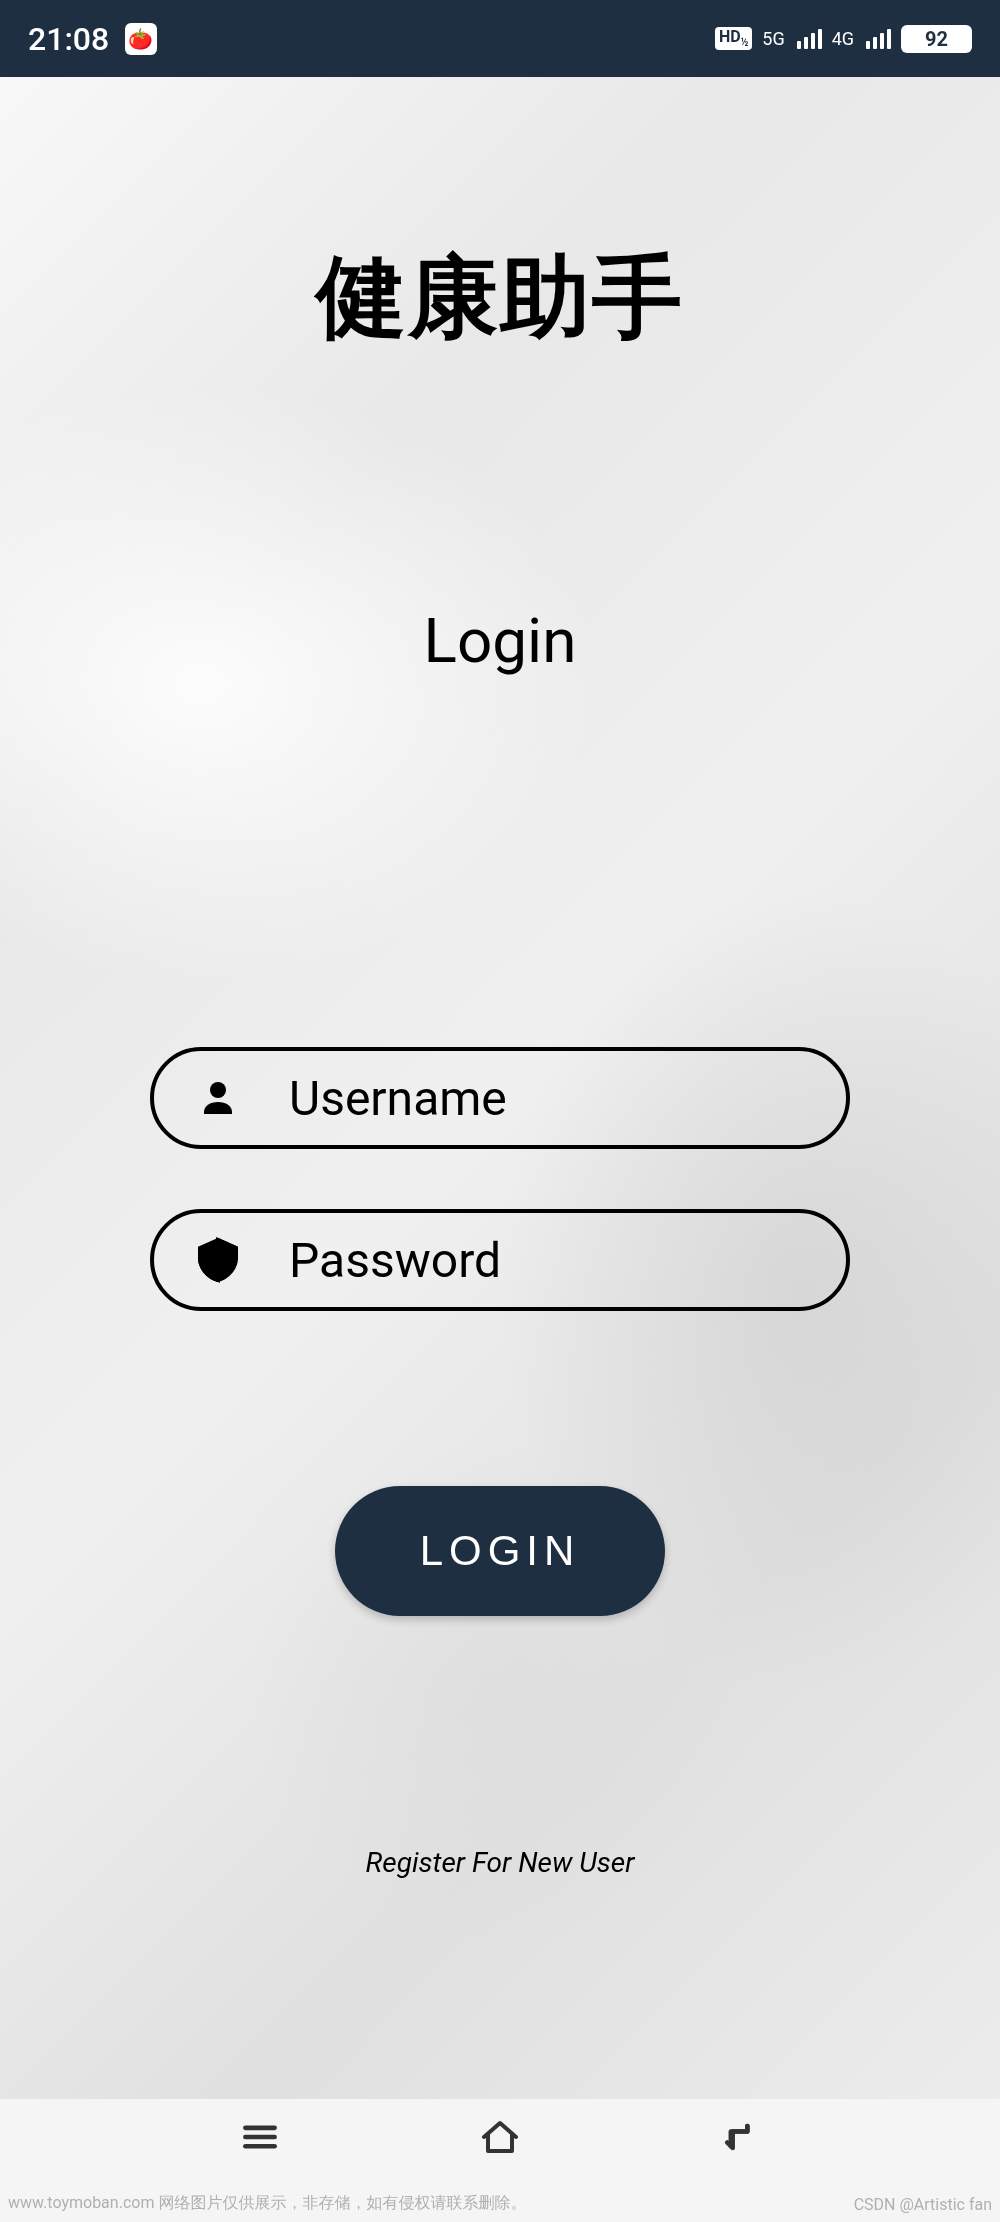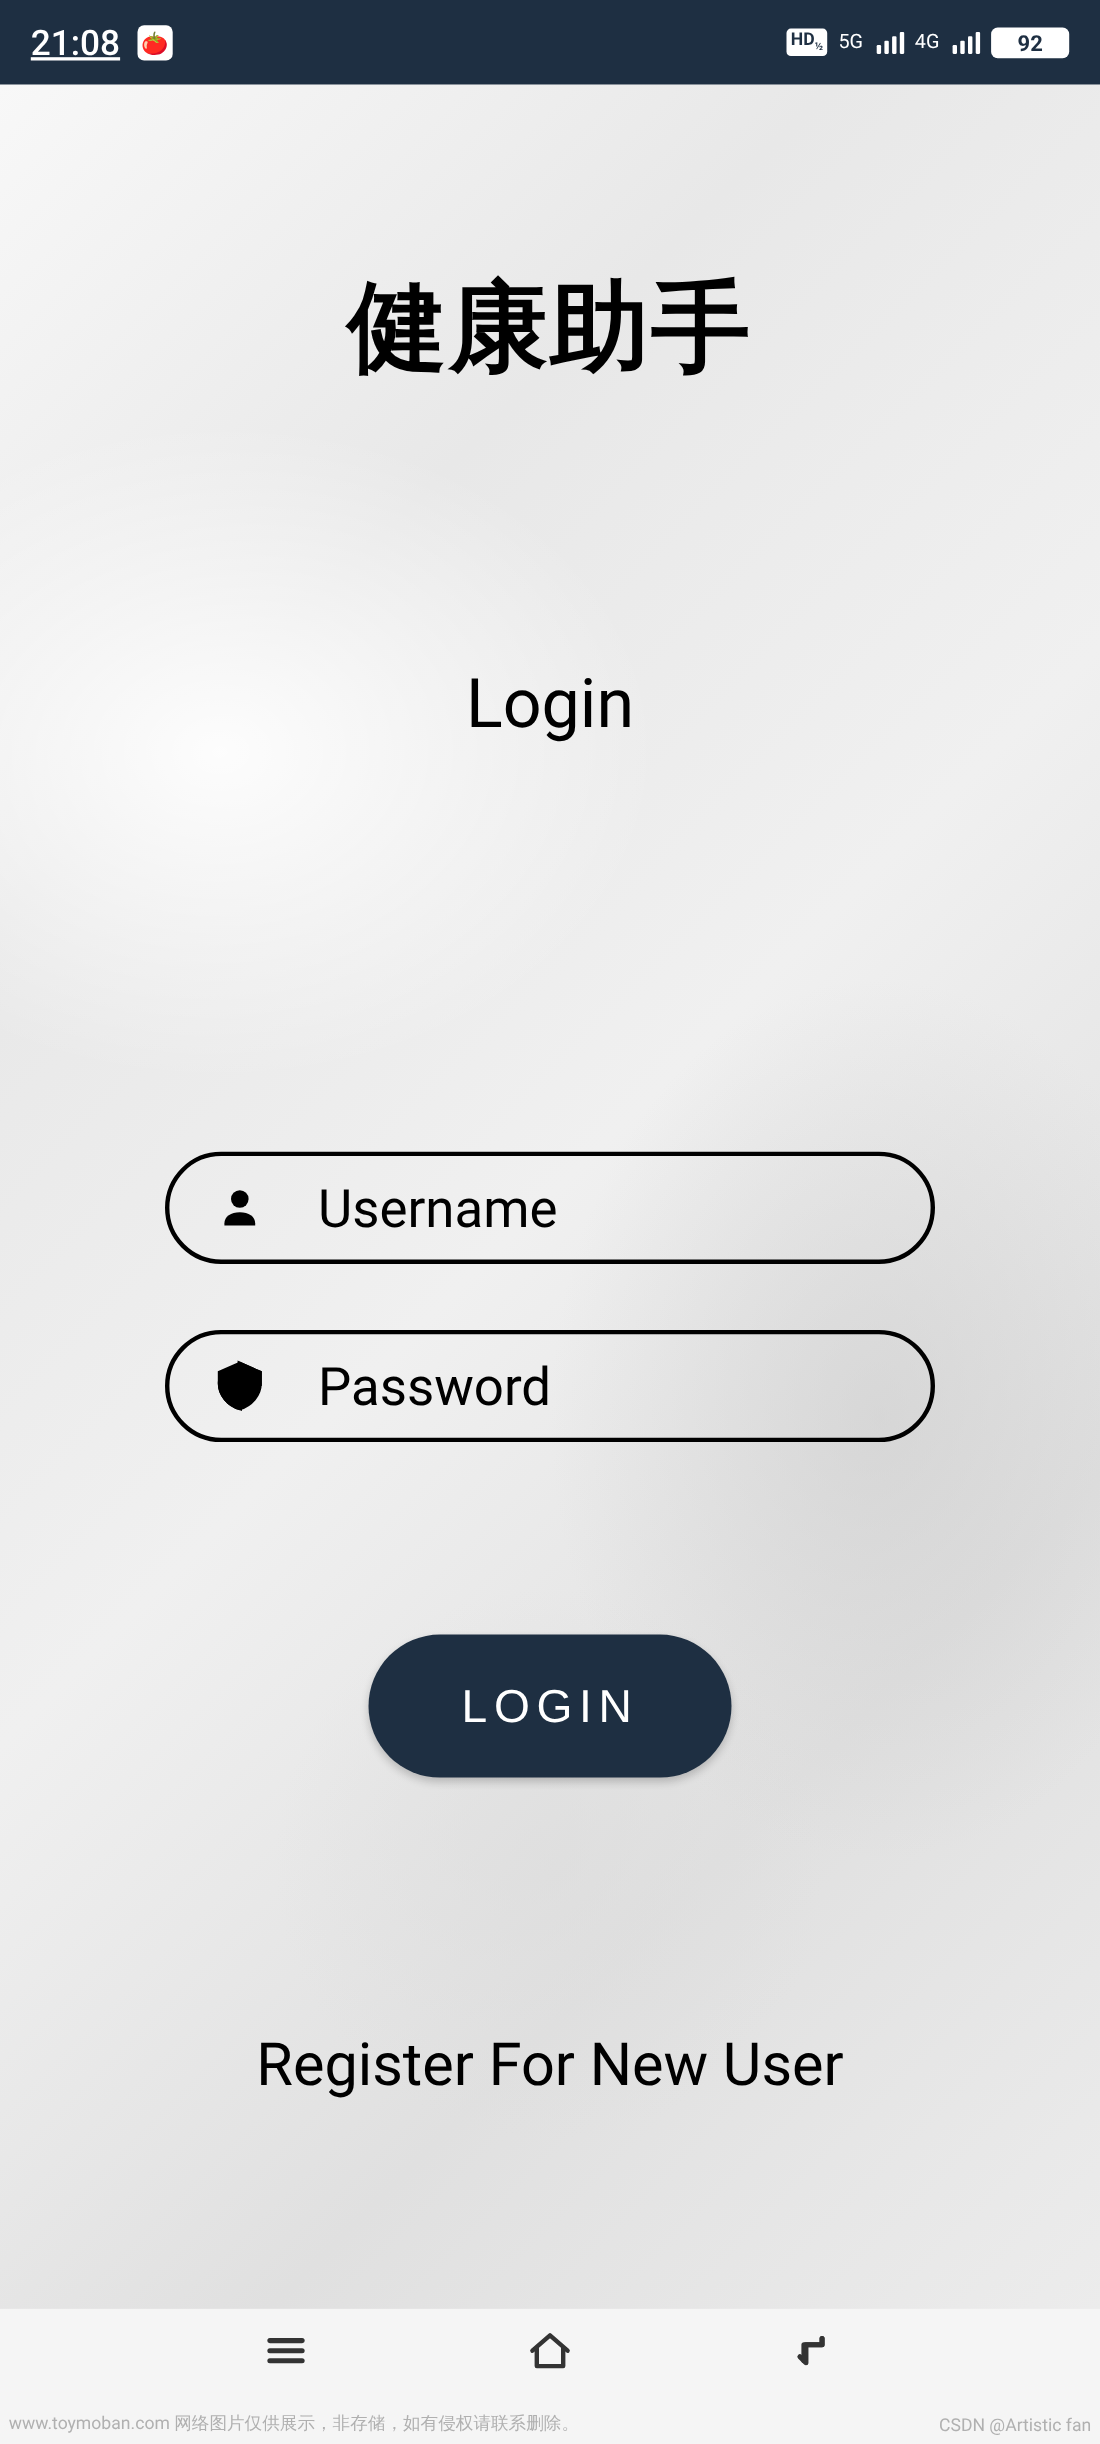--- a/index.html
+++ b/index.html
@@ -30,21 +30,20 @@
     
     .status-left {
       display: flex;
       align-items: center;
       gap: 16px;
     }
     
     .status-time {
       font-size: 32px;
       font-weight: 500;
-      text-decoration: underline;
     }
     
     .status-app-icon {
       width: 32px;
       height: 32px;
       background: white;
       border-radius: 6px;
       display: flex;
       align-items: center;
       justify-content: center;
@@ -175,24 +174,25 @@
       color: white;
       font-size: 42px;
       font-weight: 400;
       letter-spacing: 6px;
       margin-top: 175px;
       cursor: pointer;
       box-shadow: 0 4px 8px rgba(0,0,0,0.2);
     }
     
     .register-link {
-      font-size: 54px;
+      font-size: 28px;
       color: #000;
       margin-top: 230px;
       cursor: pointer;
+      font-style: italic;
     }
     
     
     .nav-bar {
       position: absolute;
       bottom: 47px;
       left: 0;
       right: 0;
       height: 76px;
       background: #f5f5f5;

